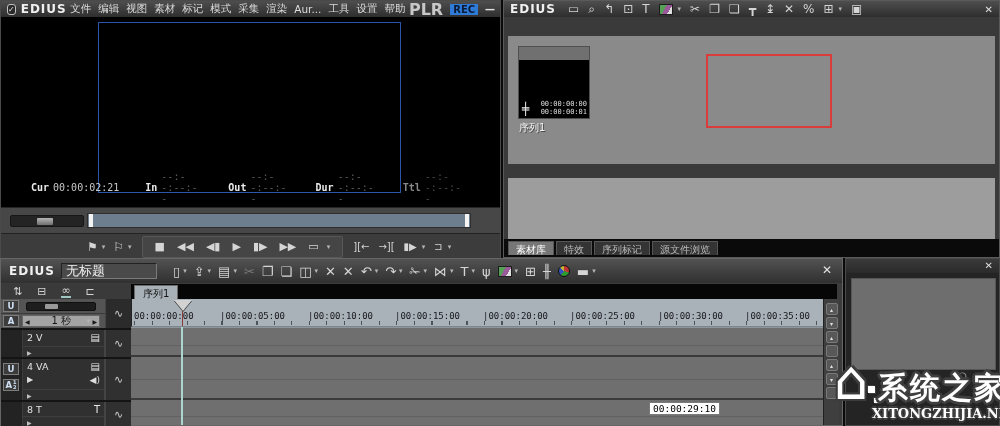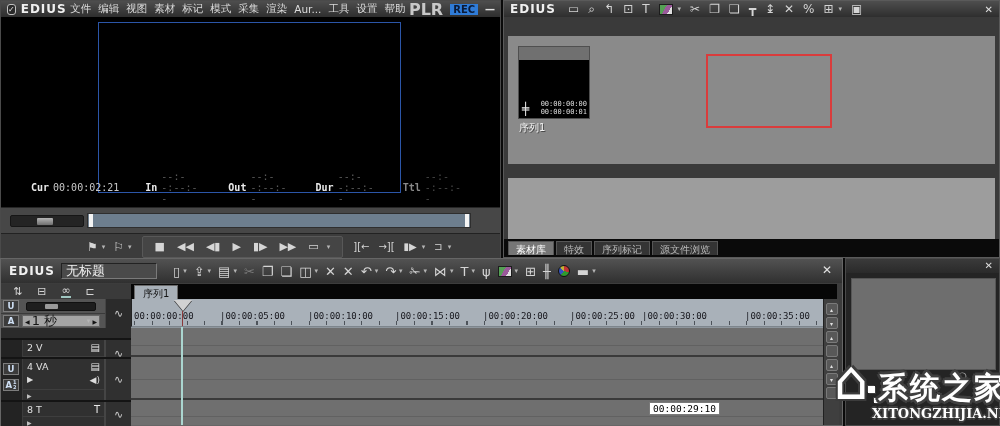--- a/index.html
+++ b/index.html
@@ -82,21 +82,21 @@
   .seq-tab{height:14px;background:#a8b0b8;color:#141414;font-size:10px;padding:1px 8px;border:1px solid #6a6a6a;border-bottom:none;margin-left:3px;white-space:nowrap}
   .hdr-col{position:absolute;left:0;top:40px;width:130px;bottom:0;background:#2b2b2b}
   .hdr-rowA{position:absolute;left:0;top:0;width:104px;height:15px;background:#545454;border-bottom:1px solid #3a3a3a;display:flex;align-items:center}
   .hdr-rowB{position:absolute;left:0;top:15px;width:104px;height:14px;background:#545454;display:flex;align-items:center}
   .patch-btn{width:16px;height:12px;background:#3b3b3b;border:1px solid #7d7d7d;color:#cfe0f5;font-size:8.5px;font-weight:bold;display:flex;align-items:center;justify-content:center;margin-left:2px;line-height:1}
   .ch{display:inline-flex;flex-direction:column;font-size:5px;line-height:5px;color:#cfe0f5;margin-left:1px}
   .hslider{position:relative;margin-left:7px;width:70px;height:9px;background:#1e1e1e;border:1px solid #101010;border-radius:2px}
   .hslider-handle{position:absolute;left:18px;top:1px;width:13px;height:5px;background:#9a9a9a;border-radius:1px}
   .scale-ctl{margin-left:3px;width:78px;height:12px;background:#a4a4a4;color:#151515;border:1px solid #666;display:flex;align-items:center;font-size:8px}
   .scale-ctl .arr{font-size:6px;padding:0 2px}
-  .scale-val{flex:1;text-align:left;font-size:13px}
+  .scale-val{flex:1;text-align:center;font-size:10px}
   .wave-cell{position:absolute;left:104px;width:26px;display:flex;align-items:center;justify-content:center;color:#c8c8c8;font-size:11px;border-left:1px solid #454545}
   .track{position:absolute;left:0;width:130px;background:#303030;border-top:2px solid #141414}
   .lstrip{position:absolute;left:0;top:0;width:22px;height:100%;background:#232323;border-right:1px solid #3c3c3c}
   .tmain{position:absolute;left:22px;top:0;width:82px;height:100%;border-right:1px solid #454545}
   .label-row{display:flex;align-items:center;height:14px;padding:1px 4px;color:#e0e0e0;font-size:9.5px;gap:3px}
   .label-row .tname{flex:1;white-space:nowrap}
   .label-row .ticon{font-size:10px;color:#e8e8e8}
   .row2{display:flex;align-items:center;height:13px;padding:0 4px;color:#ddd;font-size:8px}
   .row2 .sp{margin-left:auto;font-size:9px}
   .sub-row{position:absolute;left:0;bottom:0;height:11px;width:100%;border-top:1px solid #3e3e3e;display:flex;align-items:center;padding-left:4px;font-size:6px;color:#c0c0c0}
@@ -331,21 +331,21 @@
         </span>
       <span class="scale-ctl">
         <span class="arr">◀</span>
         <span class="scale-val">1 秒</span>
         <span class="dd">▾</span>
         <span class="arr">▶</span>
       </span>
     </div>
     <div class="wave-cell" style="top:0;height:29px">∿</div>
 
-    <div class="track" style="top:39px;height:29px">
+    <div class="track" style="top:29px;height:29px">
       <div class="lstrip"></div>
       <div class="tmain">
         <div class="label-row">
           <span class="tname">2 V</span>
           <span class="ticon">▤</span>
         </div>
         <div class="sub-row">
             <span>▶</span>
           </div>
       </div>
@@ -396,21 +396,21 @@
     </div>
   </div>
 
   <div class="ruler mono">
     <span class="ruler-label" style="left:2px">00:00:00:00</span>
     <span class="ruler-label" style="left:88px">|00:00:05:00</span>
     <span class="ruler-label" style="left:176px">|00:00:10:00</span>
     <span class="ruler-label" style="left:263px">|00:00:15:00</span>
     <span class="ruler-label" style="left:351px">|00:00:20:00</span>
     <span class="ruler-label" style="left:438px">|00:00:25:00</span>
-    <span class="ruler-label" style="left:510px">|00:00:30:00</span>
+    <span class="ruler-label" style="left:526px">|00:00:30:00</span>
     <span class="ruler-label" style="left:613px">|00:00:35:00</span>
     <div class="ruler-ticks"></div>
     <div class="ph-tri" style="left:42px"></div>
     <div class="ph-line-ruler" style="left:50px"></div>
   </div>
 
   <div class="tracks-area">
     <div class="faint" style="top:18px"></div>
     <div class="sep" style="top:28px"></div>
     <div class="faint" style="top:52px"></div>

